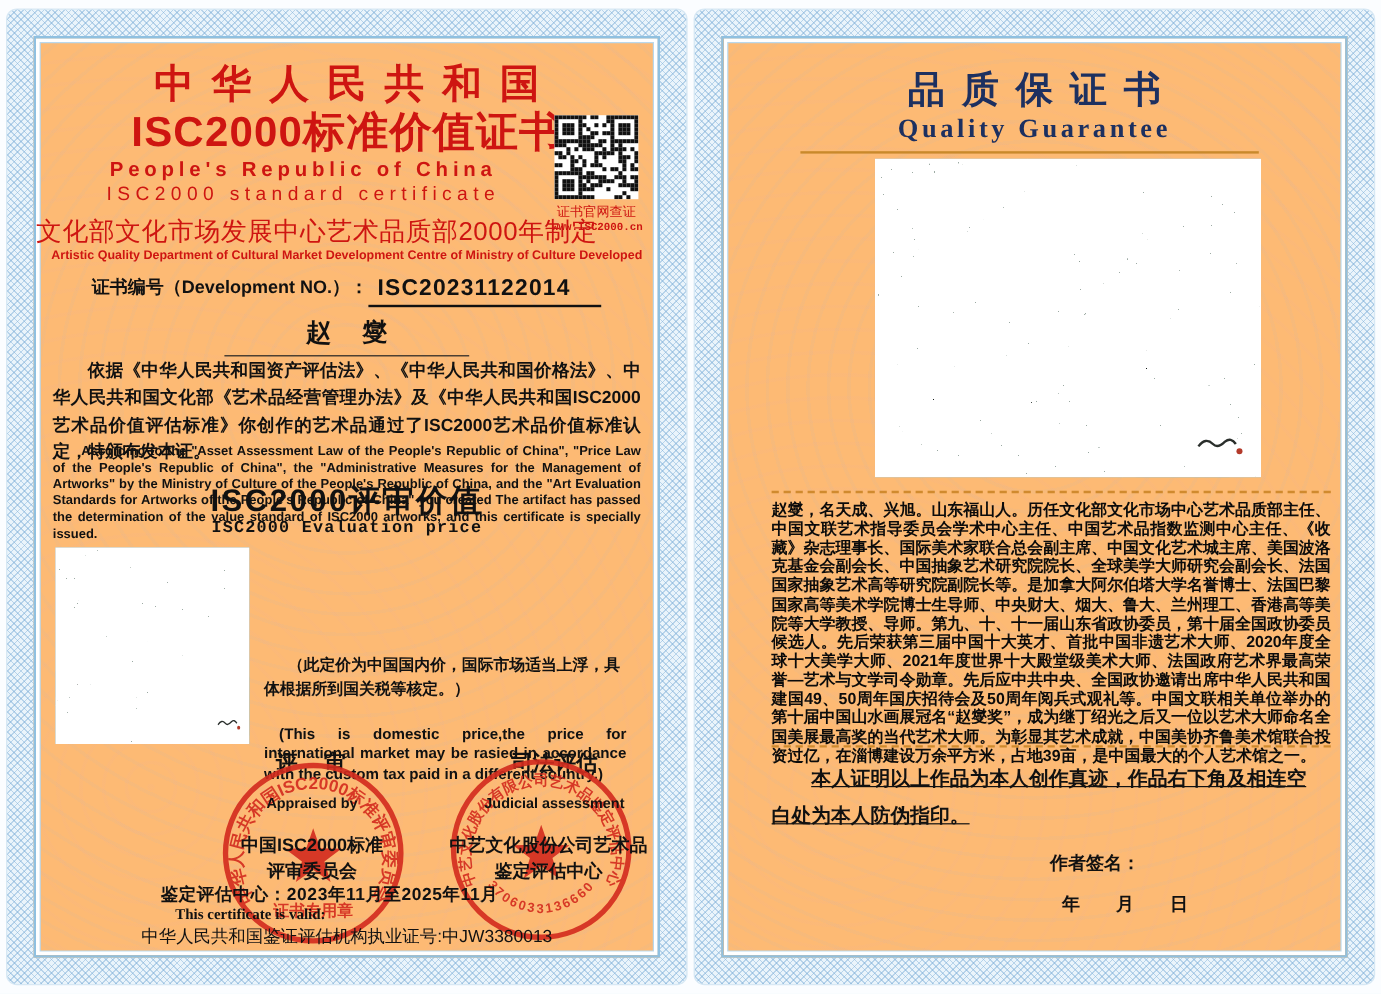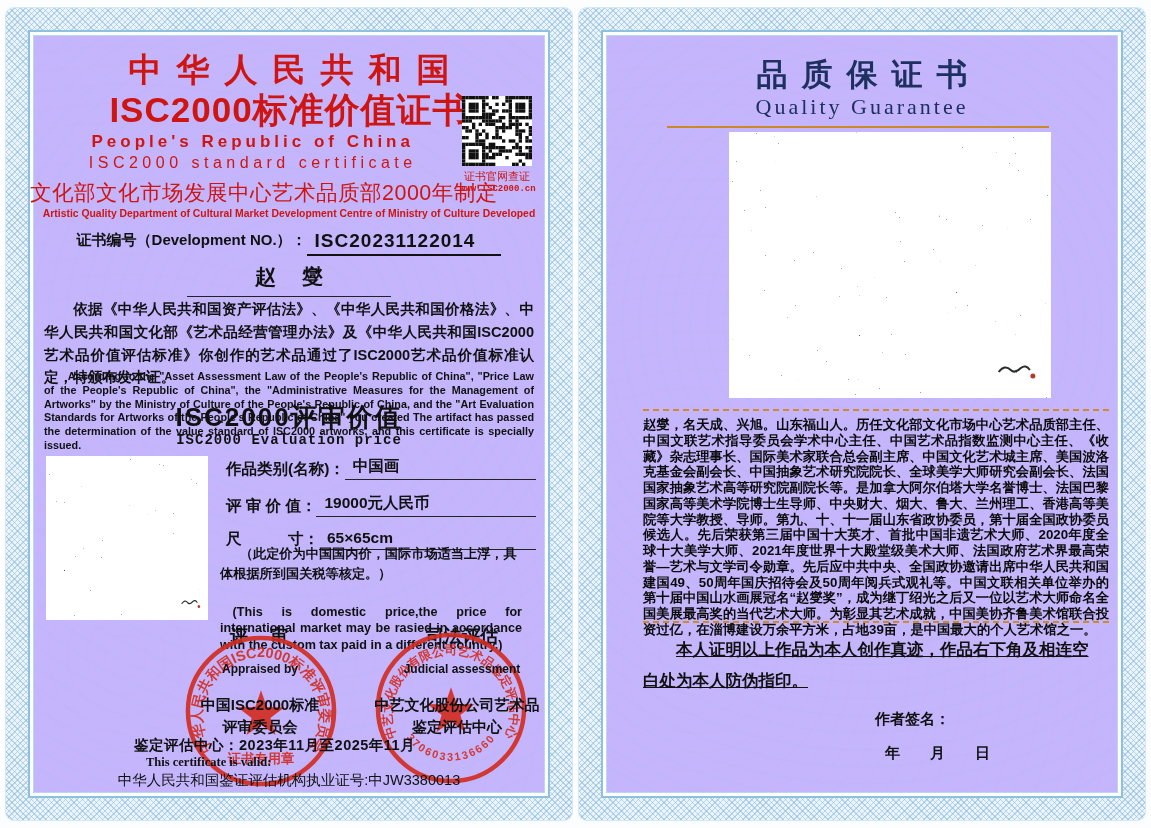--- a/index.html
+++ b/index.html
@@ -7,21 +7,21 @@
         font-family:"Liberation Sans",sans-serif;color:#111;}
   .cert{position:absolute;top:8px;width:566px;height:812px;}
   .cert.left{left:6px;}
   .cert.right{left:579px;}
   .band{position:absolute;inset:0;border-radius:8px;
     background:
       repeating-linear-gradient(45deg, rgba(122,172,214,.45) 0 1px, rgba(255,255,255,0) 1px 4px),
       repeating-linear-gradient(-45deg, rgba(122,172,214,.45) 0 1px, rgba(255,255,255,0) 1px 4px),
       #eaf4fb;
     box-shadow:0 0 0 1px #d7e8f4;}
-  .inner{position:absolute;inset:22px;background:#c4b5fd;border:2px solid #8fc0e0;
+  .inner{position:absolute;inset:22px;background:#fdba74;border:2px solid #8fc0e0;
     box-shadow:inset 0 0 0 3px #fff, inset 0 0 0 4px #b9d8ec;}
   .inner::before{content:"";position:absolute;inset:4px;pointer-events:none;
     background:
       repeating-radial-gradient(circle at 50% 38%, rgba(150,180,220,.06) 0 3px, transparent 3px 17px),
       repeating-radial-gradient(circle at 18% 82%, rgba(225,165,185,.05) 0 3px, transparent 3px 19px);}
   .inner > *{position:absolute;}
   
   .red{color:#ce1511;}
   .l-t1{top:16px;left:0;width:100%;text-align:center;font-size:33px;font-weight:bold;letter-spacing:15px;text-indent:15px;}
   .l-t2{top:55px;left:0;width:100%;text-align:center;font-size:35px;font-weight:bold;letter-spacing:1px;}
@@ -56,21 +56,21 @@
   .seal1{left:152px;top:600px;width:158px;height:158px;z-index:1;opacity:.9;}
   .seal2{left:342px;top:597px;width:158px;height:158px;z-index:1;opacity:.9;}
   .org1{top:662px;left:142px;width:176px;text-align:center;font-size:15px;font-weight:bold;line-height:1.45;z-index:3;}
   .org2{top:662px;left:334px;width:186px;text-align:center;font-size:15px;font-weight:bold;line-height:1.45;z-index:3;}
   .l-valid{top:704px;left:104px;font-size:14.5px;font-weight:bold;z-index:3;letter-spacing:.5px;}
   .l-valid-en{top:723px;left:116px;font-size:12.5px;font-weight:bold;z-index:3;font-family:Liberation Serif, serif;}
   .l-lic{top:739px;left:0;width:100%;text-align:center;font-size:14.5px;z-index:3;}
   
   .navy{color:#1d3060;}
   .r-t1{top:22px;left:0;width:100%;text-align:center;font-size:31px;font-weight:bold;letter-spacing:14px;text-indent:14px;font-family:"Liberation Serif",serif;}
-  .r-t2{top:62px;left:0;width:100%;text-align:center;font-size:22px;font-weight:normal;letter-spacing:3px;font-family:"Liberation Serif",serif;}
+  .r-t2{top:62px;left:0;width:100%;text-align:center;font-size:22px;font-weight:bold;letter-spacing:3px;font-family:"Liberation Serif",serif;}
   .r-goldline{top:94px;left:64px;width:382px;border-top:2.5px solid #c9892b;}
   .ptg-b{left:126px;top:100px;width:322px;height:266px;}
   .dash{left:40px;right:12px;border-top:2px dashed #d08a2e;}
   .d1{top:377px;}
   .d2{top:589px;}
   .r-bio{top:385px;left:40px;right:12px;font-size:13.3px;font-weight:bold;line-height:1.185;text-align:justify;color:#0b0b0b;}
   .r-stmt{top:602px;left:40px;right:22px;font-size:16.5px;font-weight:bold;line-height:1.85;text-indent:2em;text-decoration:underline;}
   .r-sign{top:678px;left:272px;font-size:15px;font-weight:bold;}
   .r-date{top:712px;left:282px;font-size:15px;font-weight:bold;}
 </style>
@@ -386,34 +386,20 @@
       <div class="l-basis">依据《中华人民共和国资产评估法》、《中华人民共和国价格法》、中华人民共和国文化部《艺术品经营管理办法》及《中华人民共和国ISC2000艺术品价值评估标准》你创作的艺术品通过了ISC2000艺术品价值标准认定，特颁布发本证。</div>
       <div class="l-basis-en">According to the "Asset Assessment Law of the People's Republic of China", "Price Law of the People's Republic of China", the "Administrative Measures for the Management of Artworks" by the Ministry of Culture of the People's Republic of China, and the "Art Evaluation Standards for Artworks of the People's Republic of China" you created The artifact has passed the determination of the value standard of ISC2000 artworks, and this certificate is specially issued.</div>
 
       <div class="l-sec">ISC2000评审价值</div>
       <div class="l-sec-en">ISC2000 Evaluation price</div>
 
       <svg class="ptg-s">
           <use href="#ptg" width="162" height="164"></use>
         </svg>
 
-      <div class="flds">
-        <div class="frow">
-          <span class="lab">作品类别(名称)：</span>
-          <span class="fl">中国画</span>
-        </div>
-        <div class="frow">
-          <span class="lab">评 审 价 值：</span>
-          <span class="fl">19000元人民币</span>
-        </div>
-        <div class="frow">
-          <span class="lab">尺　　　寸：</span>
-          <span class="fl">65×65cm</span>
-        </div>
-      </div>
 
       <div class="l-note">
         <div class="cn">（此定价为中国国内价，国际市场适当上浮，具体根据所到国关税等核定。）</div>
         <div class="en">(This is domestic price,the price for international market may be rasied in accordance with the custom tax paid in a different country.)</div>
       </div>
 
       <div class="ap-cn">评　审</div>
       <div class="ju-cn">司法评估</div>
       <div class="ap-en">Appraised by</div>
       <div class="ju-en">Judicial assessment</div>

